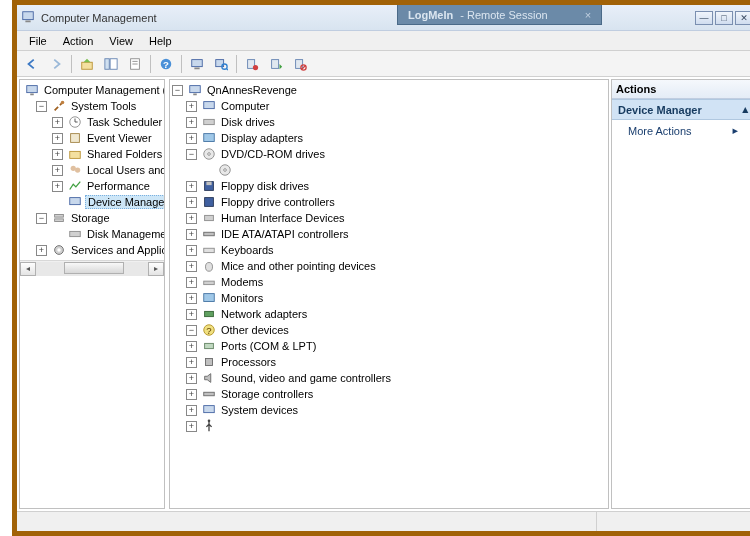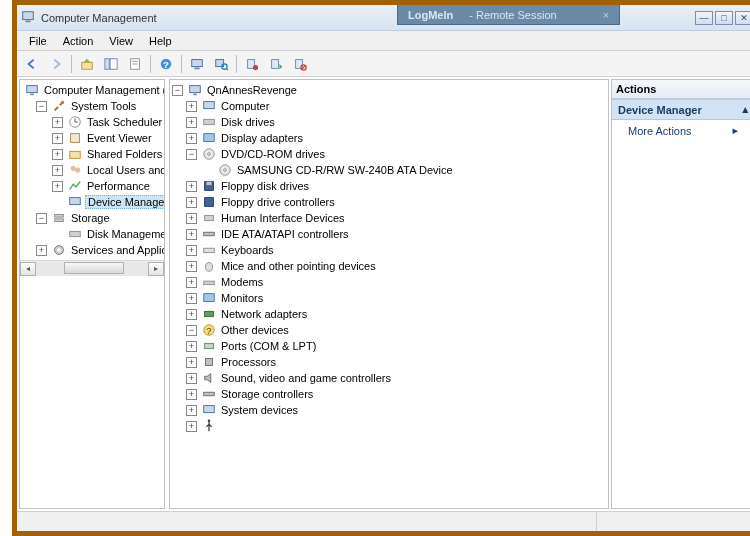--- a/index.html
+++ b/index.html
@@ -3,21 +3,21 @@
 <meta charset="utf-8">
 <style>
 * { margin: 0; padding: 0; box-sizing: border-box; font-family: "Segoe UI", Tahoma, sans-serif; font-size: 11px; }
 body { width: 750px; height: 536px; background: #fff; overflow: hidden; }
 
 .window { width: 750px; height: 536px; border: 5px solid #a16207; background: #fff; display: flex; flex-direction: column; margin-left: 12px; }
 
 .titlebar { height: 26px; background: linear-gradient(#e8eff8, #d8e4f0); display: flex; align-items: center; padding: 0 4px; border-bottom: 1px solid #c0cde0; position: relative; }
 .titlebar .icon { width: 16px; height: 16px; margin-right: 4px; }
 .titlebar .title { flex: 0 0 auto; color: #333; }
-.titlebar .remote-badge { position: absolute; left: 380px; top: 0; height: 20px; background: #6b8aa8; color: #dbe6f0; padding: 2px 10px; display: flex; align-items: center; gap: 16px; border: 1px solid #4a6a88; border-top: none; }
+.titlebar .remote-badge { position: absolute; left: 380px; top: 0; height: 20px; background: #6b8aa8; color: #dbe6f0; padding: 2px 10px; display: flex; align-items: center; gap: 7px; border: 1px solid #4a6a88; border-top: none; }
 .titlebar .remote-badge .close { margin-left: 30px; color: #c0d0e0; cursor: pointer; }
 .titlebar .winbtns { margin-left: auto; display: flex; gap: 2px; }
 .titlebar .winbtn { width: 18px; height: 14px; border: 1px solid #7a8fb0; background: linear-gradient(#f0f5fb, #d0ddef); display: flex; align-items: center; justify-content: center; font-size: 9px; color: #3a4a60; }
 
 .menubar { height: 20px; background: #f0f0f0; display: flex; align-items: center; padding: 8px 4px; border-bottom: 1px solid #d0d0d0; }
 .menubar .menu { padding: 2px 8px; cursor: pointer; }
 
 .toolbar { height: 26px; background: #f4f4f4; border-bottom: 1px solid #d0d0d0; display: flex; align-items: center; padding: 0 4px; gap: 2px; }
 .toolbar .tbtn { width: 22px; height: 22px; display: flex; align-items: center; justify-content: center; cursor: pointer; border: 1px solid transparent; }
 .toolbar .sep { width: 1px; height: 18px; background: #c0c0c0; margin: 0 2px; }
@@ -347,21 +347,20 @@
                 </div>
               <div class="children">
                 <div class="trow">
                     <span class="exp blank"></span>
                     <span class="nic">
                       <svg viewBox="0 0 16 16">
                         <circle cx="8" cy="8" r="6" fill="#e8e8e8" stroke="#888"></circle>
                         <circle cx="8" cy="8" r="1.5" fill="#fff" stroke="#888"></circle>
                       </svg>
                     </span>
-                    <span class="node-label">SAMSUNG CD-R/RW SW-240B ATA Device</span>
                   </div>
               </div>
             </div>
             <div class="trow">
                 <span class="exp">+</span>
                 <span class="nic">
                   <svg viewBox="0 0 16 16">
                     <rect x="3" y="3" width="10" height="10" fill="#4060a0" stroke="#203050"></rect>
                     <rect x="5" y="3" width="6" height="4" fill="#c0c0c0"></rect>
                   </svg>

